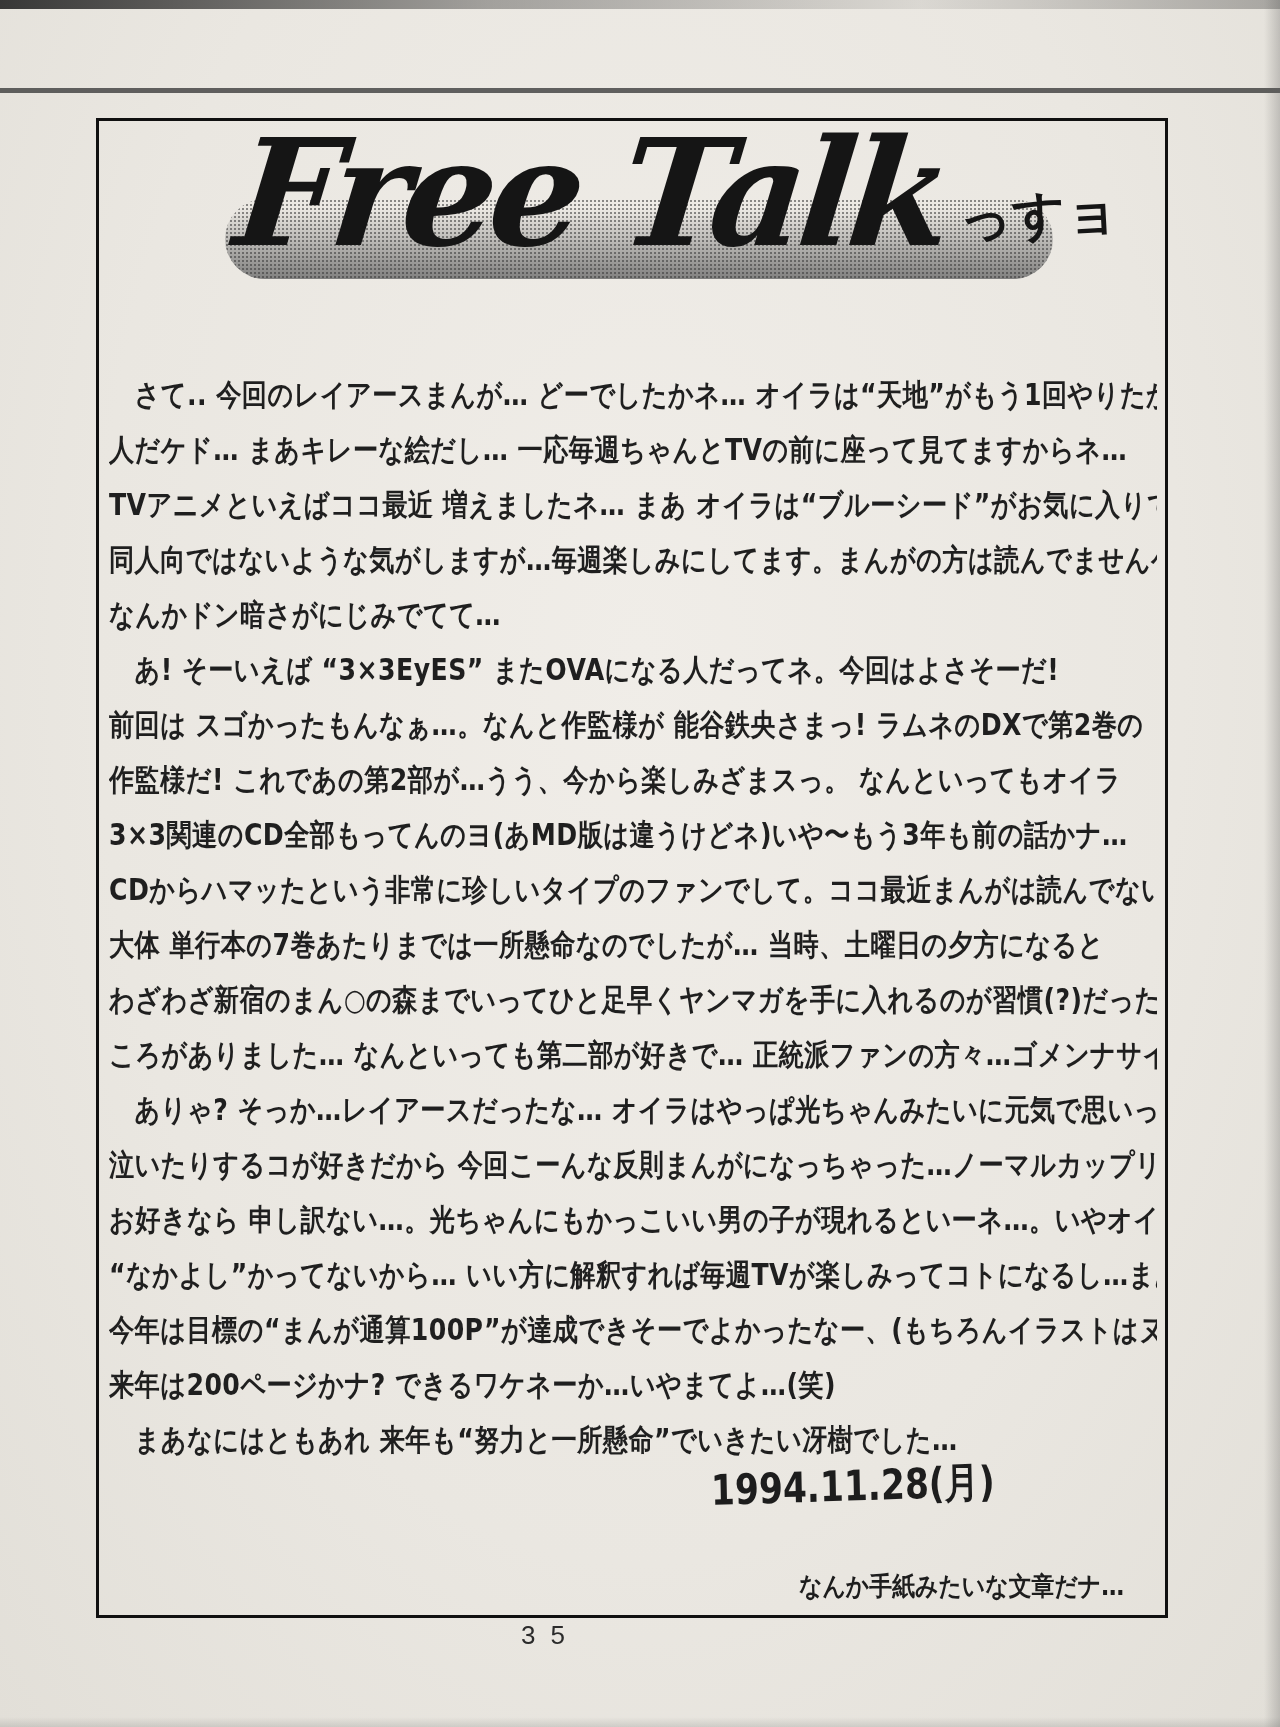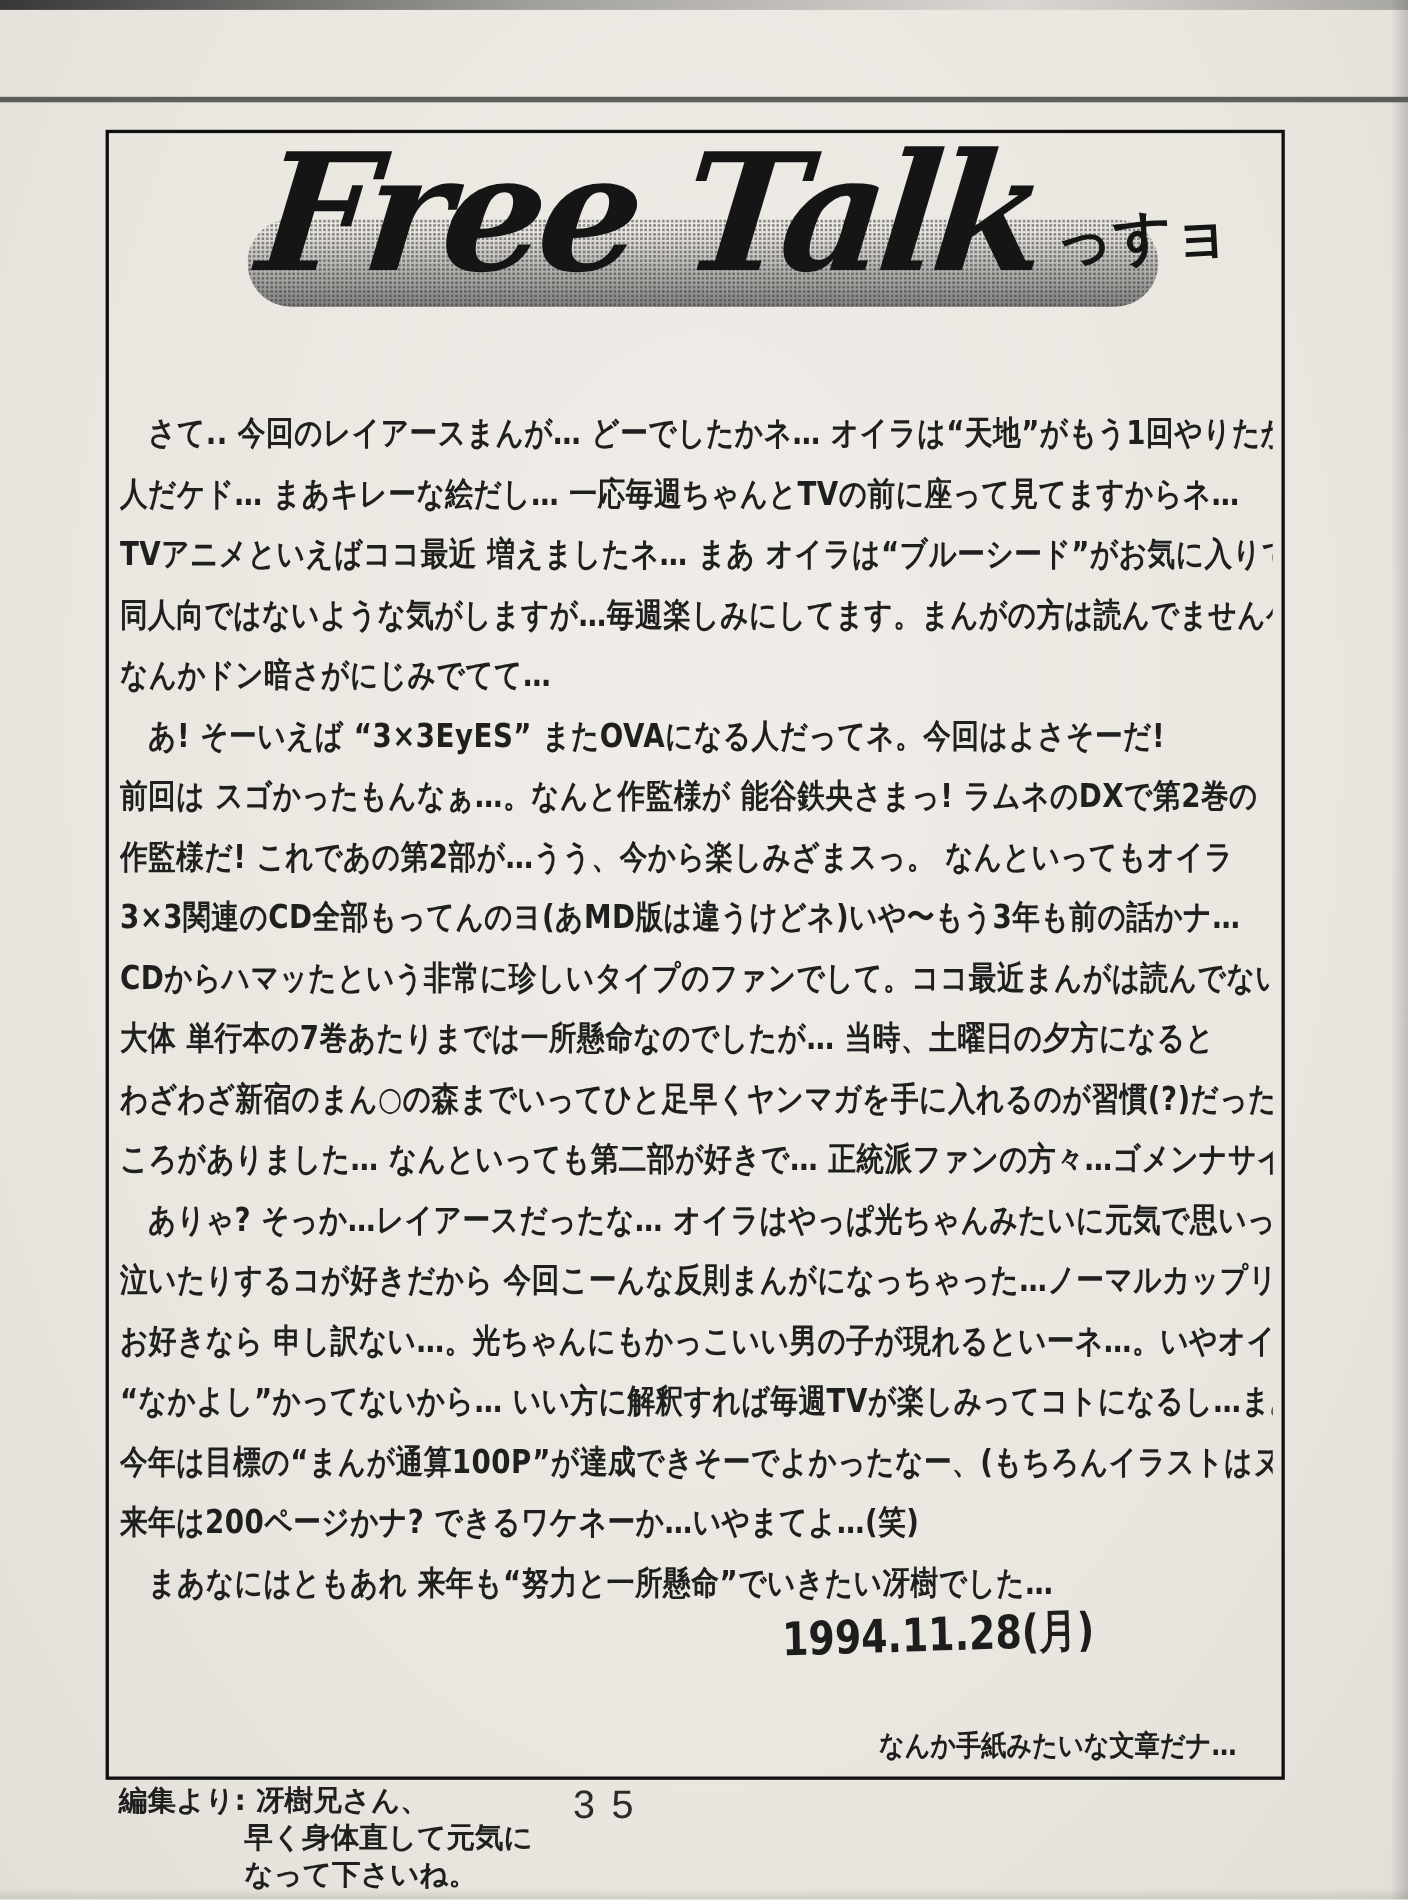--- a/index.html
+++ b/index.html
@@ -38,21 +38,21 @@
   .body-text{position:absolute;left:10px;top:246px;width:1048px;height:1115px;overflow:hidden;}
   .hw-line{height:55px;line-height:55px;font-size:30px;font-weight:bold;color:#1f1f1f;
     white-space:nowrap;letter-spacing:.5px;transform:scaleX(.84);transform-origin:0 50%;}
 
   .date-line{position:absolute;left:612px;top:1342px;font-size:42px;font-weight:bold;
     white-space:nowrap;transform:scaleX(.82) rotate(-1.5deg);transform-origin:0 50%;}
   .footnote{position:absolute;left:700px;top:1448px;font-size:26px;font-weight:bold;
     white-space:nowrap;transform:scaleX(.88);transform-origin:0 50%;}
 
   
-  .page-number{position:absolute;left:521px;top:1620px;font-size:36px;letter-spacing:15px;
+  .page-number{position:absolute;left:521px;top:1620px;font-size:26px;letter-spacing:15px;
     color:#2b2b2b;font-family:"Liberation Sans",sans-serif;}
   .editor-note{position:absolute;left:108px;top:1620px;font-size:26px;font-weight:bold;
     line-height:34px;color:#1f1f1f;white-space:nowrap;}
   .editor-note .cont{margin-left:114px;}
 </style>
 </head>
 <body>
 
 <div class="page">
 
@@ -94,19 +94,14 @@
       </div>
 
     <div class="date-line">1994.11.28(月)</div>
 
     <div class="footnote">なんか手紙みたいな文章だナ…</div>
 
   </div>
 
   <div class="page-number">35</div>
 
-  <div class="editor-note">
-    <div>編集より: 冴樹兄さん、</div>
-    <div class="cont">早く身体直して元気に</div>
-    <div class="cont">なって下さいね。</div>
-  </div>
 
 </div>
 
 </body></html>

